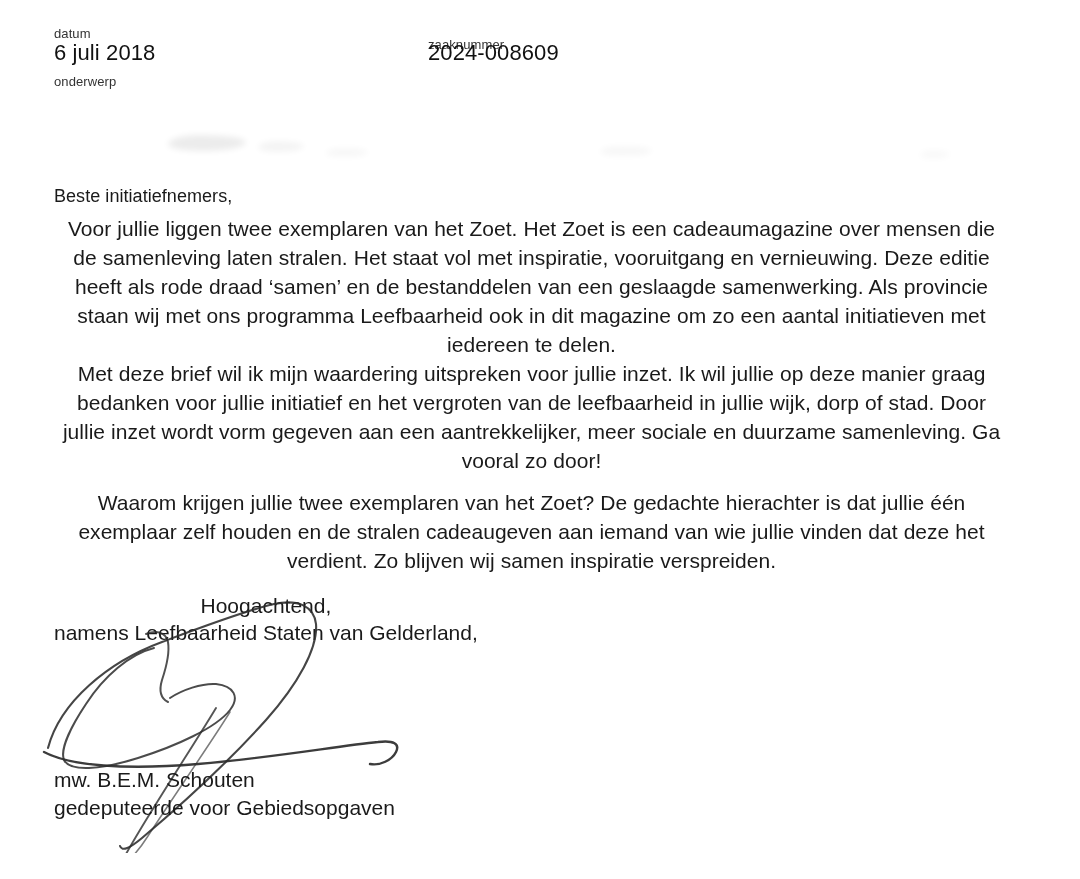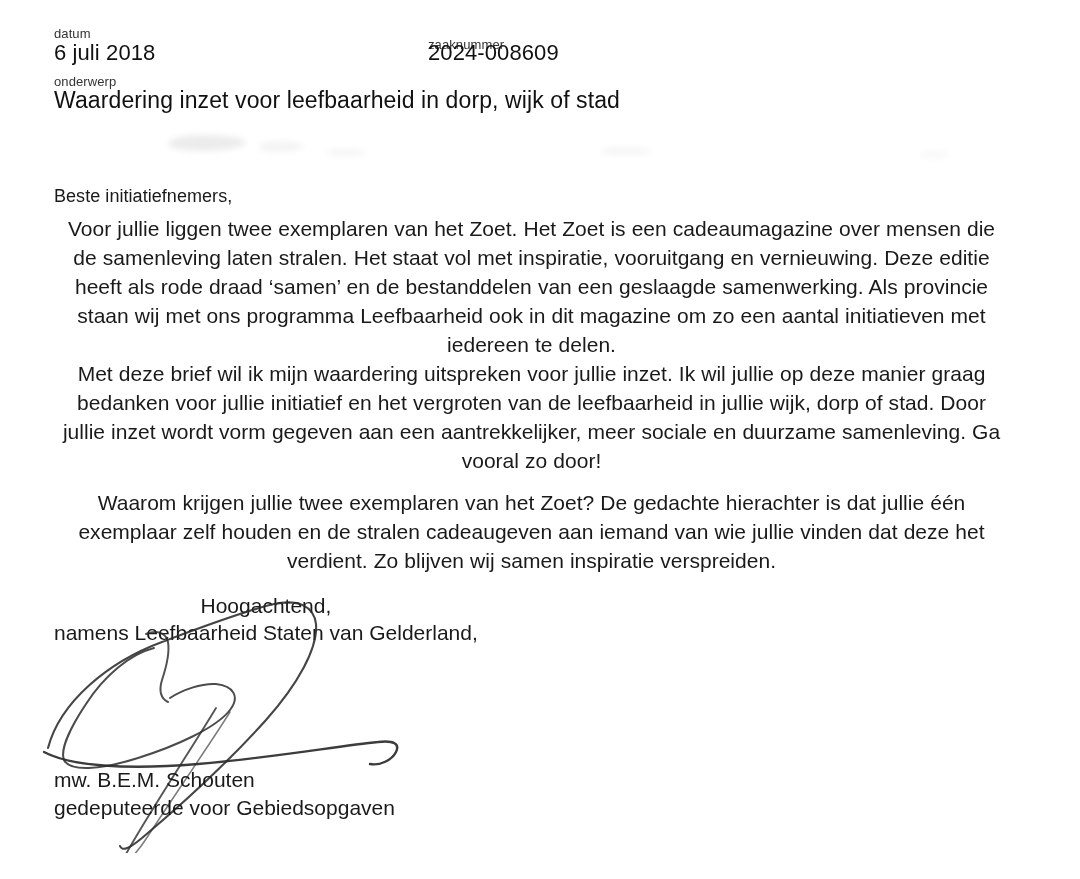--- a/index.html
+++ b/index.html
@@ -122,21 +122,20 @@
   <div class="smudge" id="smudge-d"></div>
   <div class="smudge" id="smudge-e"></div>
 
   <div class="meta-label" id="datum-label">datum</div>
   <div class="meta-value" id="datum-value">6 juli 2018</div>
 
   <div class="meta-label" id="zaak-label">zaaknummer</div>
   <div class="meta-value" id="zaak-value">2024-008609</div>
 
   <div class="meta-label" id="onderwerp-label">onderwerp</div>
-  <div class="meta-value" id="onderwerp-value">Waardering inzet voor leefbaarheid in dorp, wijk of stad</div>
 
   <div class="salutation">Beste initiatiefnemers,</div>
 
   <div class="body-block" id="para-1">Voor jullie liggen twee exemplaren van het Zoet. Het Zoet is een cadeaumagazine over mensen die de samenleving laten stralen. Het staat vol met inspiratie, vooruitgang en vernieuwing. Deze editie heeft als rode draad ‘samen’ en de bestanddelen van een geslaagde samenwerking. Als provincie staan wij met ons programma Leefbaarheid ook in dit magazine om zo een aantal initiatieven met iedereen te delen.</div>
 
   <div class="body-block" id="para-2">Met deze brief wil ik mijn waardering uitspreken voor jullie inzet. Ik wil jullie op deze manier graag bedanken voor jullie initiatief en het vergroten van de leefbaarheid in jullie wijk, dorp of stad. Door jullie inzet wordt vorm gegeven aan een aantrekkelijker, meer sociale en duurzame samenleving. Ga vooral zo door!</div>
 
   <div class="body-block" id="para-3">Waarom krijgen jullie twee exemplaren van het Zoet? De gedachte hierachter is dat jullie één exemplaar zelf houden en de stralen cadeaugeven aan iemand van wie jullie vinden dat deze het verdient. Zo blijven wij samen inspiratie verspreiden.</div>
 
   <div class="closing">

